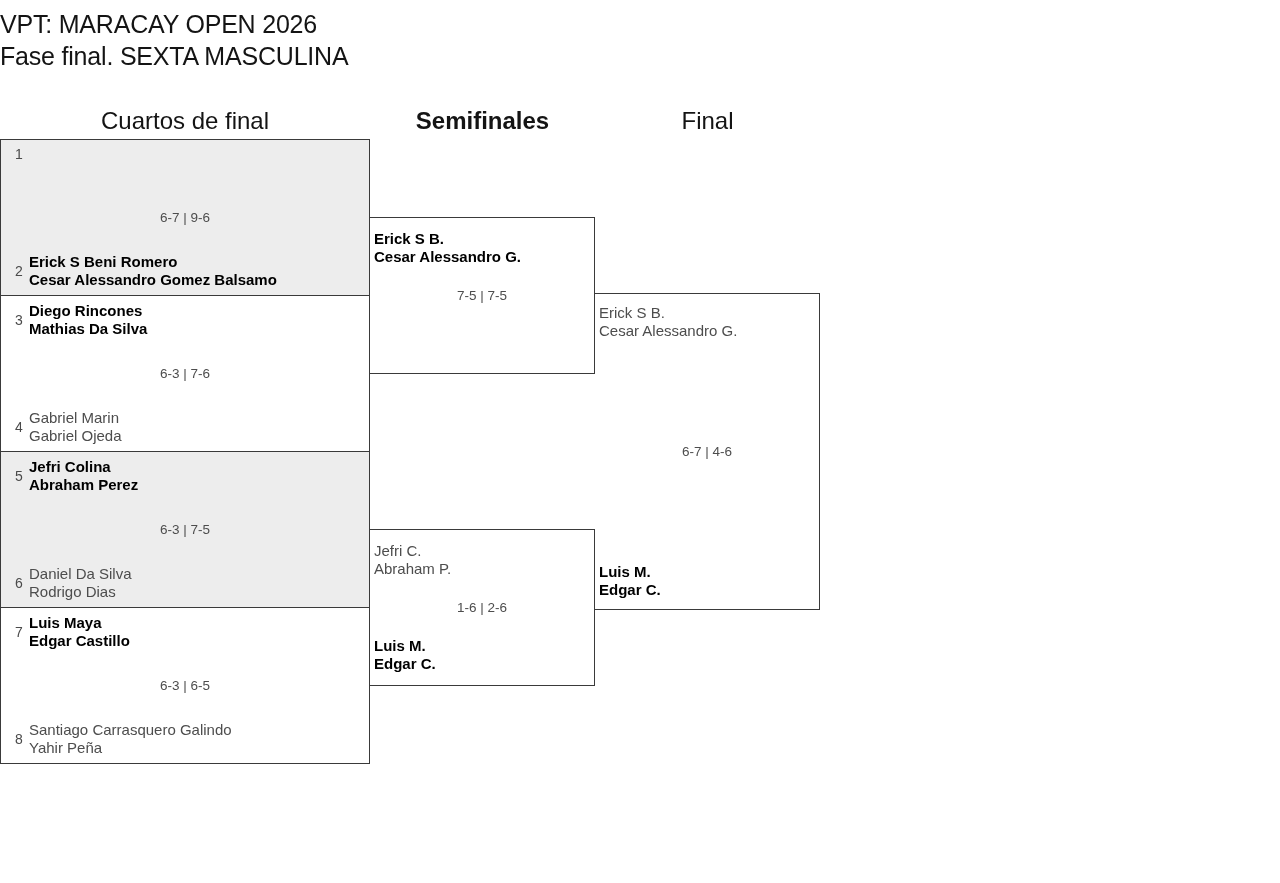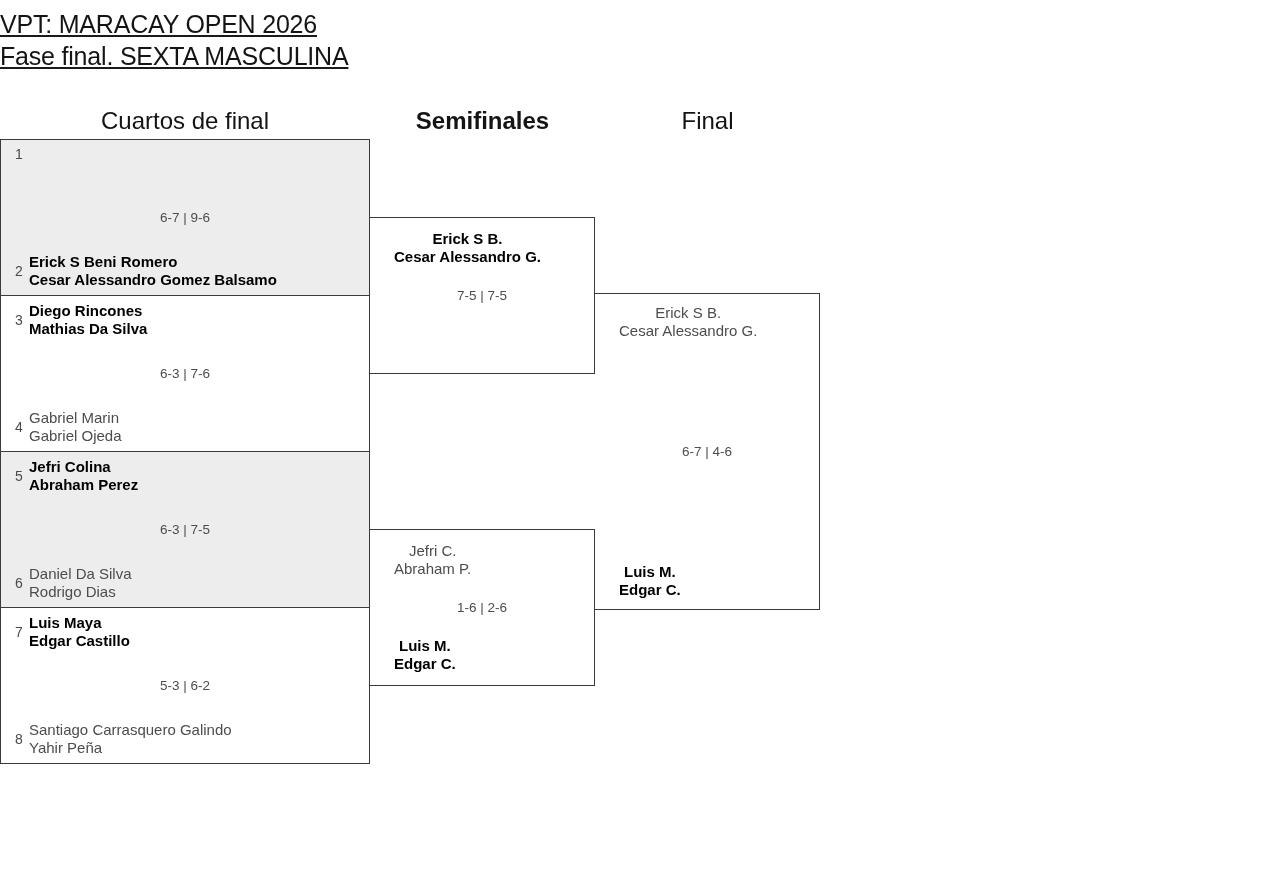--- a/index.html
+++ b/index.html
@@ -17,21 +17,20 @@
     color: #1a1a1a;
     -webkit-font-smoothing: antialiased;
   }
 
   
   #title-block {
     position: absolute;
     left: 0px;
     top: 8px;
     width: 900px;
-    text-decoration: underline;
   }
   .title-line {
     font-size: 25px;
     line-height: 32px;
     font-weight: 400;
     color: #141414;
     letter-spacing: -0.2px;
     white-space: nowrap;
   }
 
@@ -121,21 +120,21 @@
     white-space: nowrap;
     color: #4d4d4d;
     font-weight: 400;
   }
   .winner .player {
     color: #000000;
     font-weight: 700;
   }
 
   
-  .sf .team, .fin .team { padding-left: 24px; text-align: center; }
+  .sf .team, .fin .team { padding-left: 4px; }
 
   .sf .team-top    { top: 12px; }
   .sf .team-bottom { bottom: 12px; }
   .fin .team-top    { top: 10px; }
   .fin .team-bottom { bottom: 10px; }
 
   
   .score {
     position: absolute;
     left: 0;
@@ -217,21 +216,21 @@
   </div>
 
   <div class="match qf plain" style="top:607px;">
     <div class="team team-top winner">
       <span class="seed">7</span>
       <span class="names">
         <span class="player">Luis Maya</span>
         <span class="player">Edgar Castillo</span>
       </span>
     </div>
-    <div class="score">5-3 | 6-2</div>
+    <div class="score">6-3 | 6-5</div>
     <div class="team team-bottom">
       <span class="seed">8</span>
       <span class="names">
         <span class="player">Santiago Carrasquero Galindo</span>
         <span class="player">Yahir Peña</span>
       </span>
     </div>
   </div>
 
   <div class="match sf" style="top:217px;">

